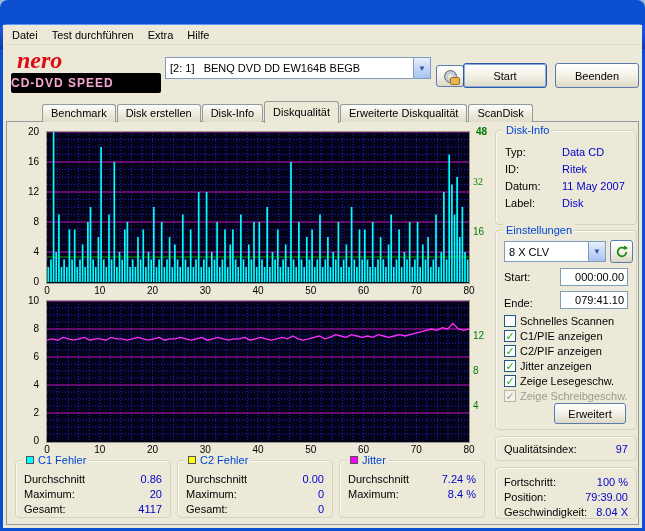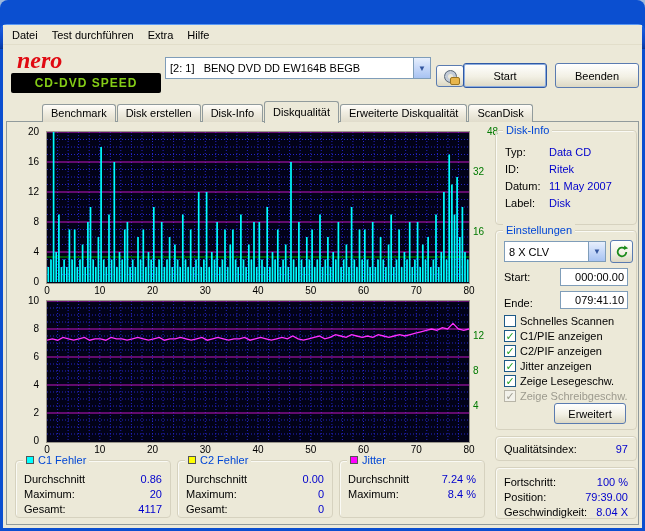--- a/index.html
+++ b/index.html
@@ -27,22 +27,22 @@
   .bars i:nth-child(1){height:5px;} .bars i:nth-child(2){height:8px;} .bars i:nth-child(3){height:11px;}
   .grid-ico{width:10px;height:10px;background:linear-gradient(#bdf3c0,#57c05c);border:1px solid #d8f7e0;}
   
   .wbody{position:absolute;left:3px;top:25px;width:639px;height:503px;background:#ece9d8;}
   .menubar{position:absolute;left:0;top:0;width:100%;height:20px;display:flex;align-items:center;
            padding-left:2px;border-bottom:1px solid #e2deca;}
   .menu-item{padding:2px 7px;}
   .logo{position:absolute;left:8px;top:24px;width:150px;height:46px;}
   .brand{color:#e00a12;font-family:"Liberation Serif","DejaVu Serif",serif;font-style:italic;font-weight:bold;
          font-size:24px;line-height:22px;padding-left:6px;}
-  .product{margin-top:2px;background:#000;color:#84cc16;font-weight:bold;font-size:12px;letter-spacing:1px;
-           text-align:center;line-height:20px;height:20px;border-radius:2px;}
+  .product{margin-top:2px;background:#000;color:#f9a8d4;font-weight:bold;font-size:12px;letter-spacing:1px;
+           text-align:left;line-height:20px;height:20px;border-radius:2px;}
   .combo{display:flex;align-items:stretch;border:1px solid #7f9db9;background:#fff;}
   .combo .txt{flex:1;display:flex;align-items:center;padding:0 4px;white-space:pre;overflow:hidden;}
   .combo .arrow{width:17px;border-left:1px solid #7f9db9;flex:none;
     background:linear-gradient(180deg,#e7effc 0%,#c9daf9 45%,#a8c3f2 100%);
     color:#34569e;font-size:8px;display:flex;align-items:center;justify-content:center;}
   #drive{position:absolute;left:162px;top:32px;width:266px;height:22px;}
   .btn{border:1px solid #5a7bb0;border-radius:3px;background:linear-gradient(180deg,#ffffff,#f2f0e4 55%,#dcd8c4);
        font-family:inherit;font-size:11px;color:#000;display:flex;align-items:center;justify-content:center;padding:0;}
   .btn.default{border-color:#2f59a5;box-shadow:inset 0 0 0 1px #8cacdd;}
   #discbtn{position:absolute;left:433px;top:40px;width:28px;height:22px;}
@@ -68,21 +68,21 @@
   .xticks{position:absolute;width:422px;height:12px;}
   #c1x{left:40px;top:163px;} #c2x{left:40px;top:322px;}
   .tick{position:absolute;font-size:10px;line-height:11px;}
   .tick.green{color:#007a00;}
   .tick.tc{width:18px;text-align:center;}
   
   .gbox{position:absolute;border:1px solid #d6d2bf;border-radius:4px;box-shadow:inset 1px 1px 0 rgba(255,255,255,.75);}
   .gtitle{position:absolute;top:-7px;left:7px;background:#ece9d8;padding:0 3px;color:#0046d5;font-size:11px;line-height:12px;}
   #diskinfo{left:488px;top:8px;width:142px;height:95px;}
   #diskinfo-rows{position:absolute;left:9px;top:12px;right:4px;}
-  .irow{display:flex;height:17px;align-items:center;}
+  .irow{display:flex;height:17px;align-items:center;gap:13px;}
   .ilabel{width:44px;}
   .ivalue{color:#0000cc;white-space:nowrap;}
   #settings{left:488px;top:108px;width:142px;height:200px;}
   #speedcombo{position:absolute;left:8px;top:10px;width:102px;height:21px;}
   #refreshbtn{position:absolute;left:114px;top:9px;width:23px;height:23px;}
   .frow{position:absolute;left:8px;right:8px;height:20px;display:flex;align-items:center;justify-content:space-between;}
   #frow-start{top:36px;} #frow-end{top:58px;align-items:flex-end;}
   .field{width:68px;height:18px;border:1px solid #7f9db9;background:#fff;text-align:right;padding:0 3px;line-height:16px;}
   #cblist{position:absolute;left:8px;top:82px;right:2px;}
   .cbrow{display:flex;align-items:center;height:15px;gap:4px;white-space:nowrap;}
@@ -181,22 +181,22 @@
           <svg width="422" height="151">
             <rect x="0" y="0" width="422" height="151" fill="#020218"></rect>
             <path d="M0 142.5H422M0 135.0H422M0 127.5H422M0 112.5H422M0 105.0H422M0 97.5H422M0 82.5H422M0 75.0H422M0 67.5H422M0 52.5H422M0 45.0H422M0 37.5H422M0 22.5H422M0 15.0H422M0 7.5H422M10.6 0V150M21.1 0V150M31.6 0V150M42.2 0V150M52.8 0V150M63.3 0V150M73.8 0V150M84.4 0V150M95.0 0V150M105.5 0V150M116.1 0V150M126.6 0V150M137.2 0V150M147.7 0V150M158.3 0V150M168.8 0V150M179.3 0V150M189.9 0V150M200.4 0V150M211.0 0V150M221.6 0V150M232.1 0V150M242.6 0V150M253.2 0V150M263.8 0V150M274.3 0V150M284.9 0V150M295.4 0V150M305.9 0V150M316.5 0V150M327.1 0V150M337.6 0V150M348.1 0V150M358.7 0V150M369.3 0V150M379.8 0V150M390.4 0V150M400.9 0V150M411.4 0V150" stroke="#2424c8" stroke-width="1" stroke-dasharray="1 2" fill="none"></path>
             <path d="M0 120.0H422M0 90.0H422M0 60.0H422M0 30.0H422M0 0.0H422" stroke="#c214c2" stroke-width="1" fill="none"></path>
             <path d="M0 125.0H422" stroke="#007800" stroke-width="1.4" fill="none"></path>
             <path d="M1.3 150V135.0M4.0 150V127.5M6.6 150V0.0M9.2 150V120.0M11.9 150V82.5M14.5 150V135.0M17.1 150V127.5M19.8 150V135.0M22.4 150V97.5M25.1 150V127.5M27.7 150V97.5M30.3 150V135.0M33.0 150V127.5M35.6 150V112.5M38.2 150V135.0M40.9 150V90.0M43.5 150V75.0M46.2 150V127.5M48.8 150V135.0M51.4 150V105.0M54.1 150V15.0M56.7 150V127.5M59.3 150V135.0M62.0 150V82.5M64.6 150V127.5M67.3 150V30.0M69.9 150V135.0M72.5 150V120.0M75.2 150V127.5M77.8 150V97.5M80.4 150V90.0M83.1 150V135.0M85.7 150V127.5M88.4 150V135.0M91.0 150V105.0M93.6 150V127.5M96.3 150V97.5M98.9 150V135.0M101.5 150V120.0M104.2 150V127.5M106.8 150V75.0M109.5 150V135.0M112.1 150V127.5M114.7 150V90.0M117.4 150V135.0M120.0 150V127.5M122.6 150V105.0M125.3 150V135.0M127.9 150V112.5M130.6 150V127.5M133.2 150V135.0M135.8 150V82.5M138.5 150V127.5M141.1 150V135.0M143.7 150V97.5M146.4 150V135.0M149.0 150V127.5M151.7 150V60.0M154.3 150V135.0M156.9 150V127.5M159.6 150V60.0M162.2 150V135.0M164.8 150V120.0M167.5 150V127.5M170.1 150V90.0M172.8 150V135.0M175.4 150V127.5M178.0 150V97.5M180.7 150V135.0M183.3 150V112.5M185.9 150V97.5M188.6 150V127.5M191.2 150V135.0M193.9 150V82.5M196.5 150V127.5M199.1 150V135.0M201.8 150V112.5M204.4 150V127.5M207.0 150V90.0M209.7 150V135.0M212.3 150V90.0M215.0 150V127.5M217.6 150V135.0M220.2 150V75.0M222.9 150V135.0M225.5 150V120.0M228.1 150V127.5M230.8 150V97.5M233.4 150V135.0M236.1 150V127.5M238.7 150V112.5M241.3 150V135.0M244.0 150V30.0M246.6 150V127.5M249.2 150V135.0M251.9 150V90.0M254.5 150V127.5M257.2 150V135.0M259.8 150V105.0M262.4 150V127.5M265.1 150V97.5M267.7 150V135.0M270.3 150V127.5M273.0 150V82.5M275.6 150V135.0M278.3 150V127.5M280.9 150V105.0M283.5 150V135.0M286.2 150V120.0M288.8 150V127.5M291.4 150V90.0M294.1 150V135.0M296.7 150V127.5M299.4 150V112.5M302.0 150V135.0M304.6 150V75.0M307.3 150V127.5M309.9 150V135.0M312.5 150V97.5M315.2 150V127.5M317.8 150V97.5M320.5 150V127.5M323.1 150V135.0M325.7 150V90.0M328.4 150V135.0M331.0 150V127.5M333.6 150V105.0M336.3 150V127.5M338.9 150V135.0M341.6 150V112.5M344.2 150V82.5M346.8 150V135.0M349.5 150V127.5M352.1 150V97.5M354.7 150V135.0M357.4 150V120.0M360.0 150V127.5M362.7 150V90.0M365.3 150V135.0M367.9 150V127.5M370.6 150V90.0M373.2 150V135.0M375.8 150V112.5M378.5 150V127.5M381.1 150V105.0M383.8 150V135.0M386.4 150V127.5M389.0 150V82.5M391.7 150V135.0M394.3 150V120.0M396.9 150V60.0M399.6 150V127.5M402.2 150V22.5M404.9 150V52.5M407.5 150V82.5M410.1 150V45.0M412.8 150V105.0M415.4 150V75.0M418.0 150V120.0M420.7 150V127.5" stroke="#00ffff" stroke-width="1.7" fill="none"></path>
           </svg>
         </div>
       <div class="yticks" id="c1yr">
           <span class="tick green" style="top: 100px; left: 2px;">16</span>
-          <span class="tick green" style="top: 40px; left: 2px;">32</span>
-          <span class="tick green" style="top: 0px; left: 16px;">48</span>
+          <span class="tick green" style="top: 50px; left: 2px; font-family: Liberation Serif, serif;">32</span>
+          <span class="tick green" style="top: 0px; left: 5px; font-weight: bold;">48</span>
         </div>
       <div class="xticks" id="c1x">
           <span class="tick tc" style="left: -9px;">0</span>
           <span class="tick tc" style="left: 43.75px;">10</span>
           <span class="tick tc" style="left: 96.5px;">20</span>
           <span class="tick tc" style="left: 149.25px;">30</span>
           <span class="tick tc" style="left: 202px;">40</span>
           <span class="tick tc" style="left: 254.75px;">50</span>
           <span class="tick tc" style="left: 307.5px;">60</span>
           <span class="tick tc" style="left: 360.25px;">70</span>

